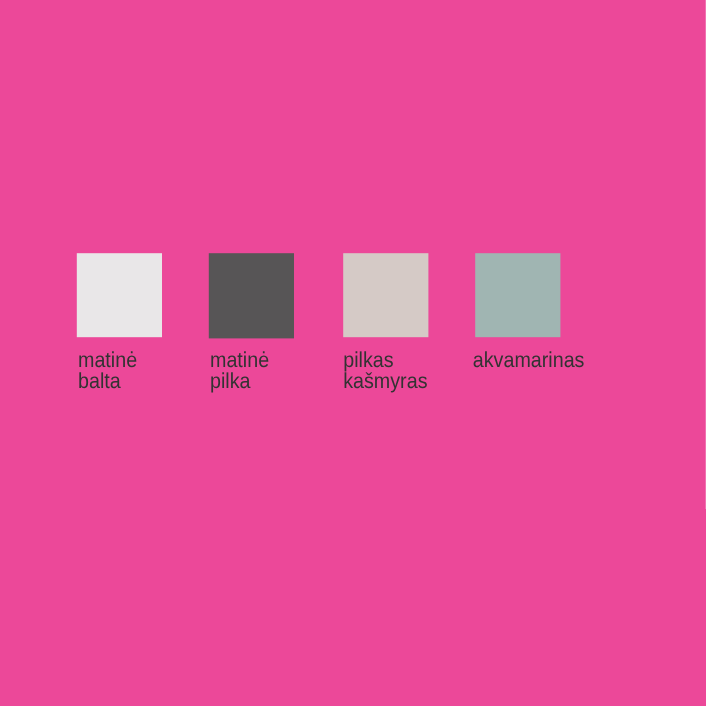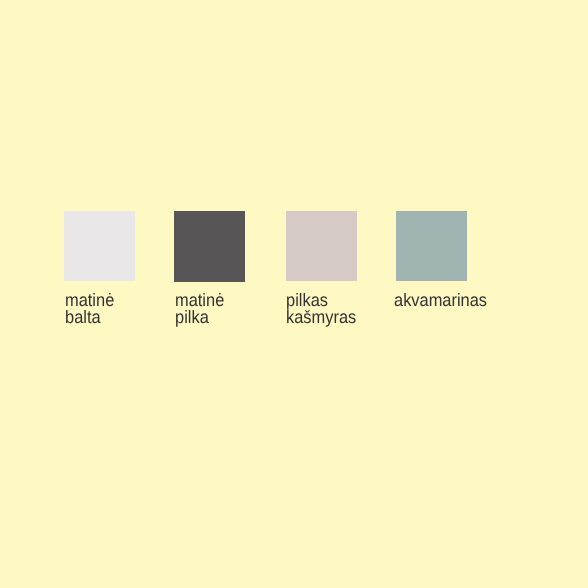--- a/index.html
+++ b/index.html
@@ -15,21 +15,21 @@
     -webkit-font-smoothing: antialiased;
     -moz-osx-font-smoothing: grayscale;
     text-rendering: geometricPrecision;
   }
   .palette {
     position: absolute;
     left: 0;
     top: 0;
     width: 588px;
     height: 588px;
-    background: #fef9c3;
+    background: #ec4899;
   }
   .swatch-item {
     position: absolute;
   }
   .chip {
     position: absolute;
     left: 0;
     top: 0;
   }
   .caption {

